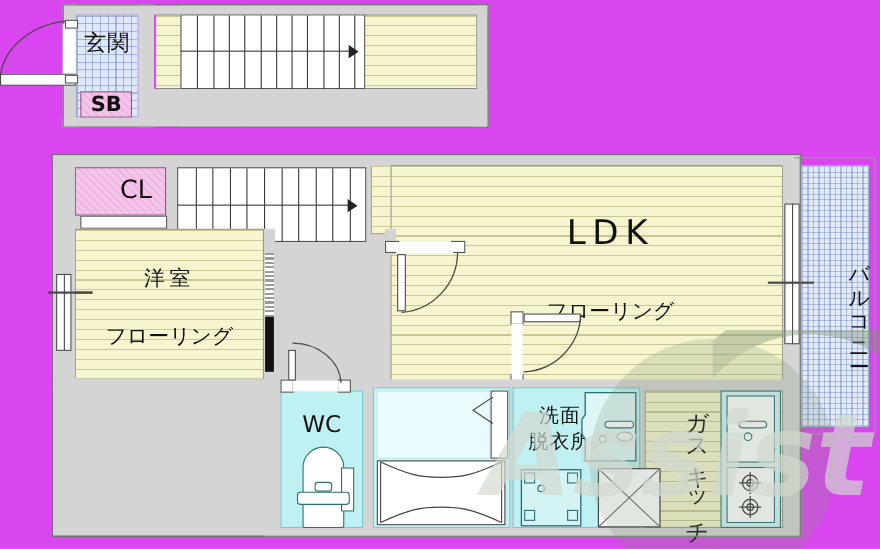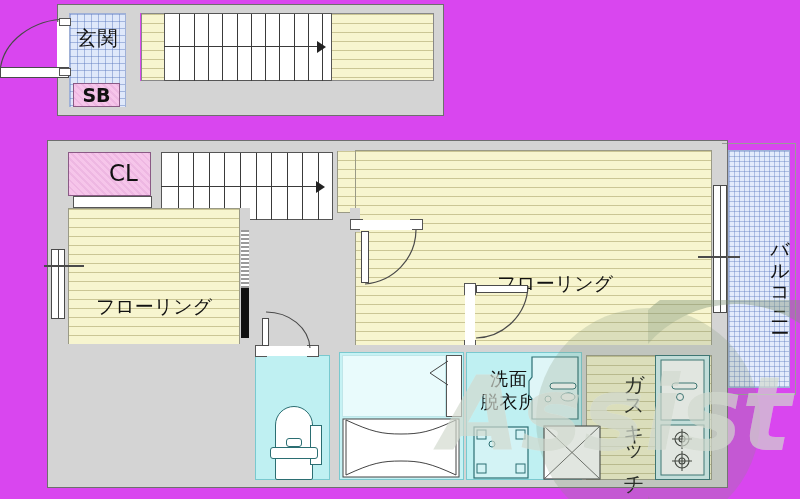--- a/index.html
+++ b/index.html
@@ -143,32 +143,34 @@
     <div class="abs stair-cell" style="left:140.4px;top:0;width:0;height:68px;"></div>
     <div class="abs stair-cell" style="left:156px;top:0;width:0;height:68px;"></div>
   </div>
   <div class="abs arrowline" style="left:161px;top:186px;width:157px;"></div>
   <div class="abs arrowhead" style="left:316px;top:181px;"></div>
 
   <div class="abs wall-nb" style="left:152px;top:220px;width:198px;height:10px;"></div>
   <div class="abs wall-nb" style="left:48px;top:141px;width:679px;height:10px;"></div>
 
   <div class="abs floor" style="left:68px;top:208px;width:172px;height:137px;border:1px solid #9a9a86;"></div>
+  <div class="abs lbl jp" style="left:68px;top:243px;width:172px;font-size:19px;letter-spacing:4px;">洋室</div>
   <div class="abs lbl jp" style="left:64px;top:296px;width:180px;font-size:19px;letter-spacing:0px;">フローリング</div>
 
   <div class="abs win-out" style="left:51px;top:249px;width:14px;height:70px;"></div>
   <div class="abs win-mull" style="left:58px;top:249px;width:1px;height:70px;"></div>
   <div class="abs thinline" style="left:44px;top:265px;width:40px;height:1.5px;"></div>
 
   <div class="abs wall-nb" style="left:240px;top:208px;width:10px;height:137px;"></div>
   <div class="abs" style="left:241px;top:230px;width:8px;height:58px;background:
          repeating-linear-gradient(to bottom, #9a9a9a 0 2px, #ffffff 2px 4px);"></div>
   <div class="abs blackstub" style="left:241px;top:288px;width:8px;height:50px;"></div>
 
   <div class="abs floor" style="left:355px;top:150px;width:357px;height:205px;border:1px solid #9a9a86;"></div>
+  <div class="abs lbl" style="left:455px;top:195px;width:200px;font-size:31px;letter-spacing:6px;font-weight:500;">LDK</div>
   <div class="abs lbl jp" style="left:455px;top:273px;width:200px;font-size:19px;">フローリング</div>
 
   <div class="abs wall-nb" style="left:350px;top:208px;width:10px;height:24px;"></div>
   <div class="abs white" style="left:350px;top:219px;width:13px;height:11px;"></div>
   <div class="abs white" style="left:410px;top:219px;width:13px;height:11px;"></div>
   <div class="abs" style="left:360px;top:220px;width:52px;height:10px;background:#ffffff;"></div>
   <div class="abs leaf" style="left:361px;top:231px;width:8px;height:52px;"></div>
   <svg class="abs" style="left:360px;top:229px;width:58px;height:58px;" viewBox="0 0 58 58">
     <path d="M 56 1 A 55 55 0 0 1 5 55" fill="none" stroke="#4a4a4a" stroke-width="1.2"></path>
   </svg>
@@ -186,20 +188,21 @@
   <div class="abs vert lbl jp" style="left:728px;top:228px;width:62px;font-size:19px;letter-spacing:2px;">バルコニー</div>
   <div class="abs" style="left:722px;top:143px;width:74px;height:252px;border:1px solid #9a9a9a;border-left:none;"></div>
 
   <div class="abs win-out" style="left:713px;top:185px;width:14px;height:128px;"></div>
   <div class="abs win-mull" style="left:720px;top:185px;width:1px;height:128px;"></div>
   <div class="abs thinline" style="left:698px;top:256px;width:42px;height:1.5px;"></div>
 
   <div class="abs wall-nb" style="left:240px;top:345px;width:488px;height:143px;"></div>
 
   <div class="abs aqua" style="left:255px;top:355px;width:75px;height:125px;border:1px solid #79c9cf;"></div>
+  <div class="abs lbl" style="left:255px;top:375px;width:75px;font-size:21px;font-weight:500;">WC</div>
 
   <div class="abs fix" style="left:275px;top:406px;width:38px;height:74px;border-radius:19px 19px 2px 2px;"></div>
   <div class="abs fix" style="left:310px;top:425px;width:12px;height:40px;"></div>
   <div class="abs fix" style="left:270px;top:447px;width:48px;height:12px;border-radius:3px;"></div>
   <div class="abs fix" style="left:286px;top:438px;width:16px;height:9px;border-radius:3px;"></div>
 
   <div class="abs white" style="left:255px;top:345px;width:12px;height:12px;"></div>
   <div class="abs white" style="left:307px;top:345px;width:12px;height:12px;"></div>
   <div class="abs" style="left:266px;top:346px;width:42px;height:10px;background:#ffffff;"></div>
   <div class="abs leaf" style="left:262px;top:318px;width:7px;height:28px;"></div>

